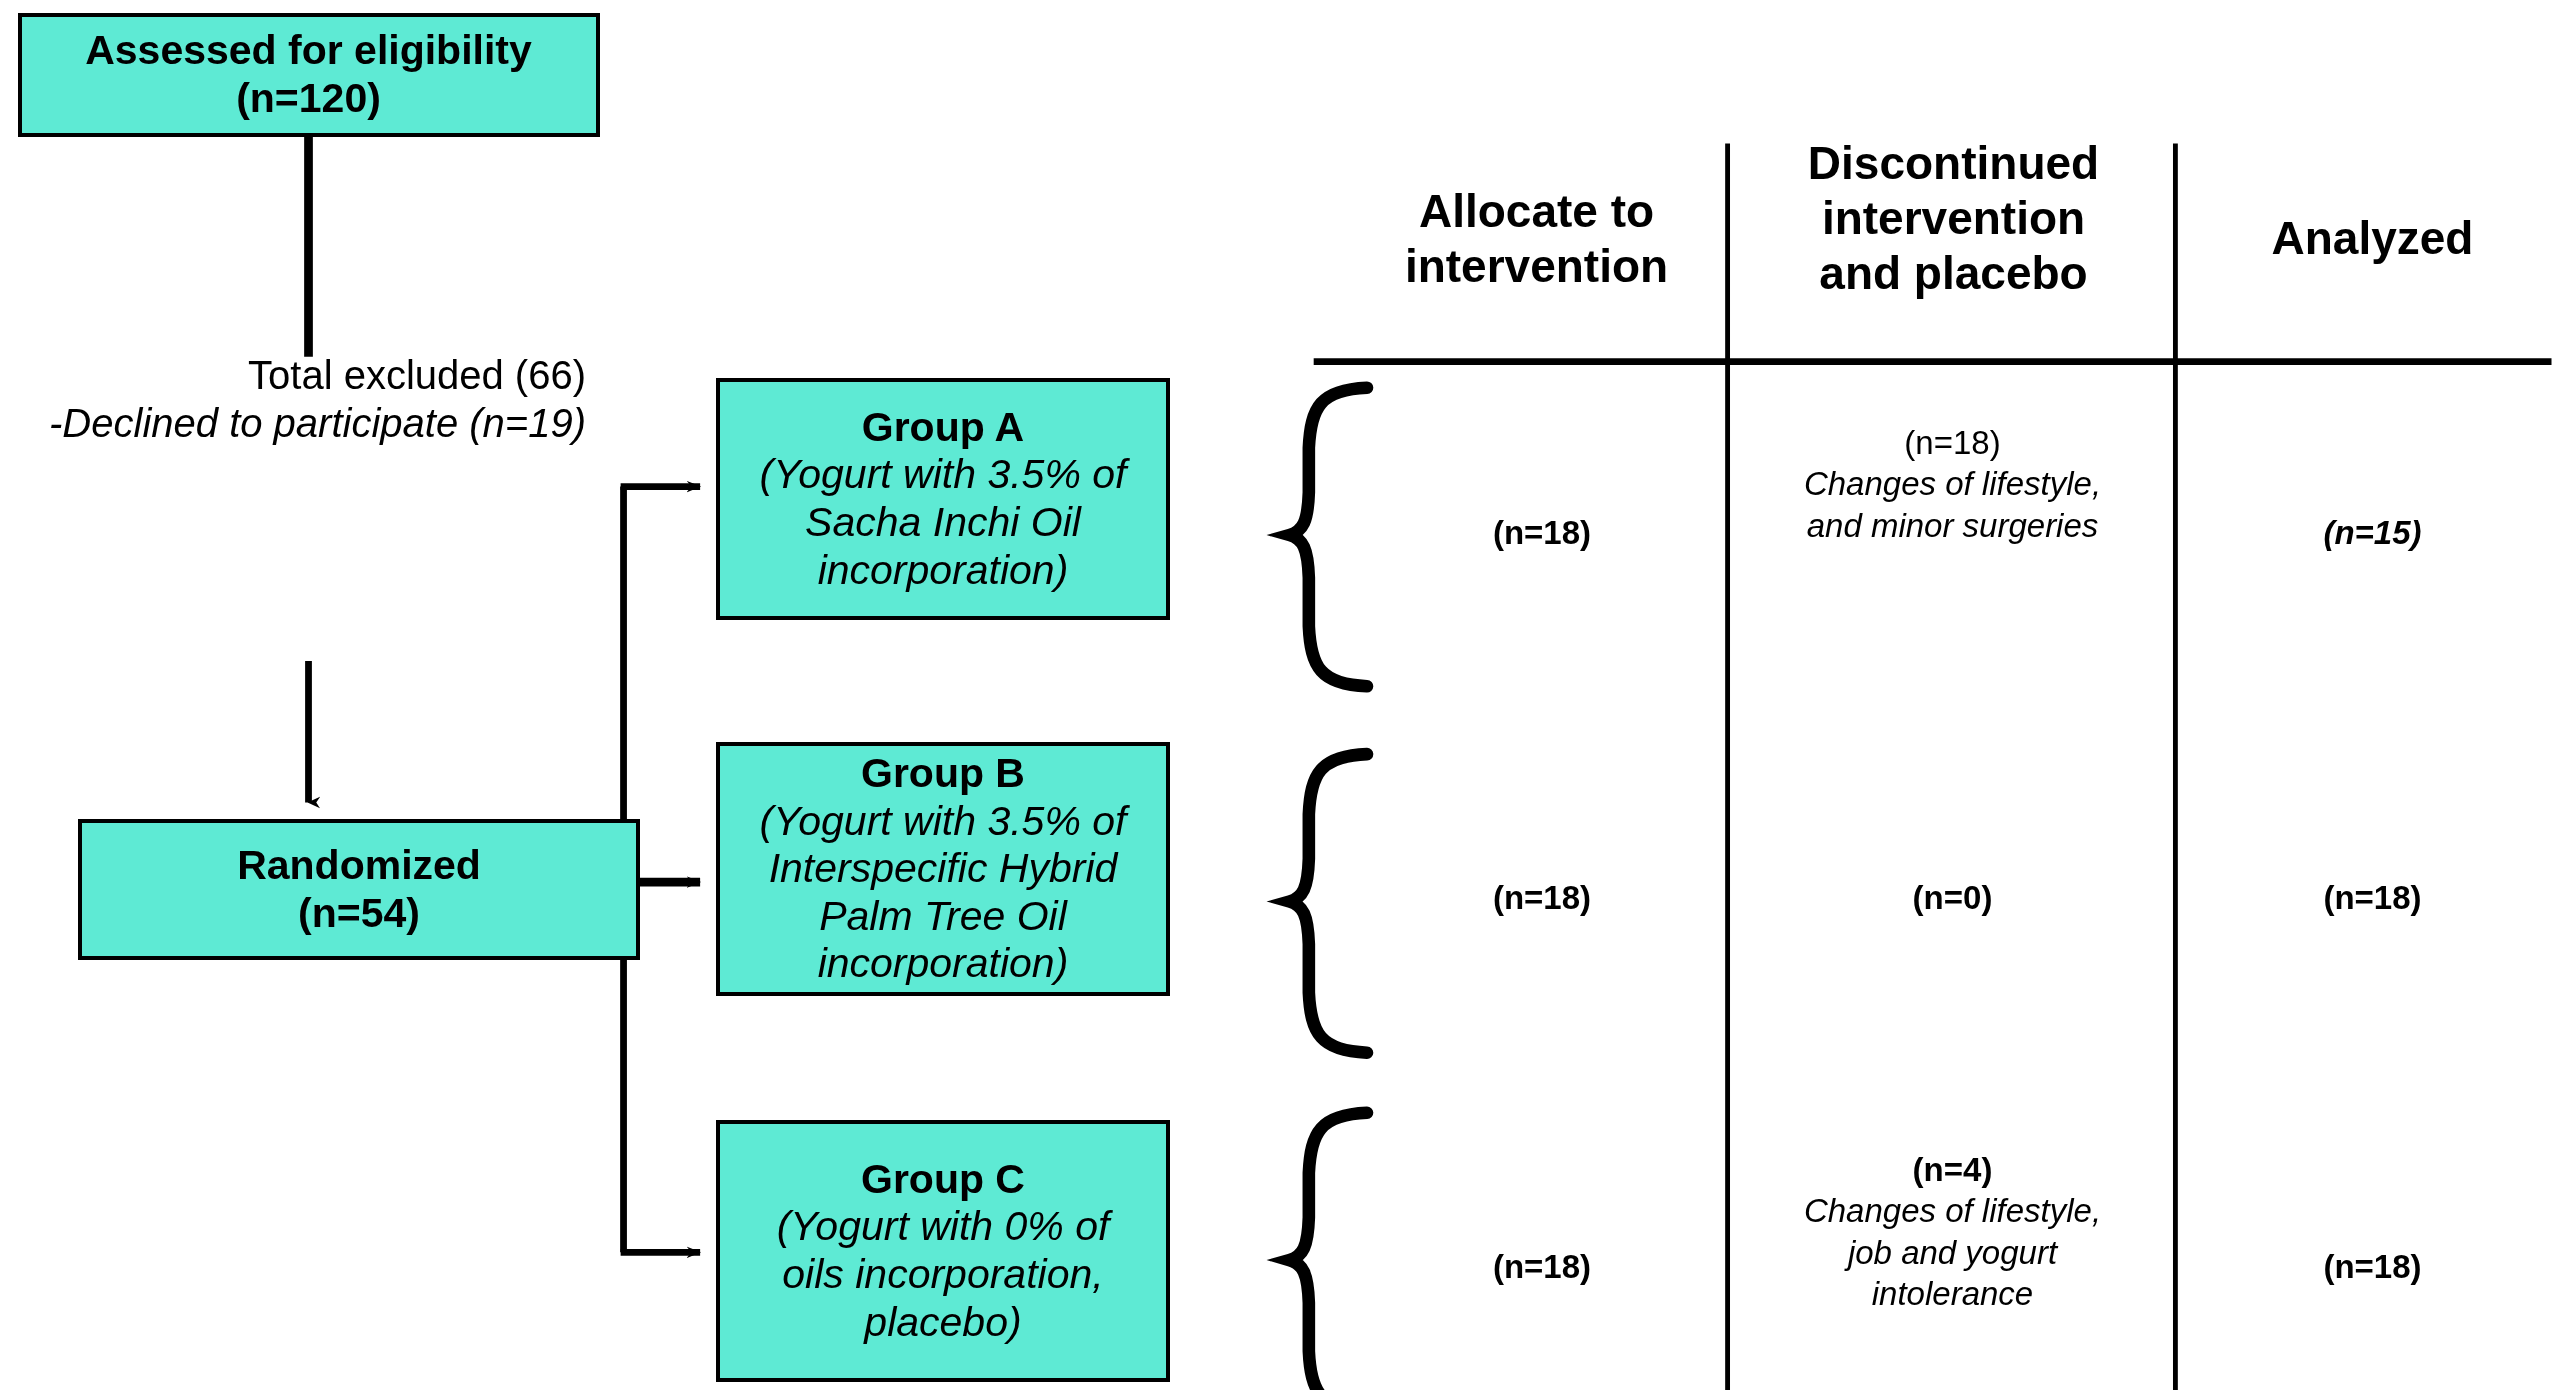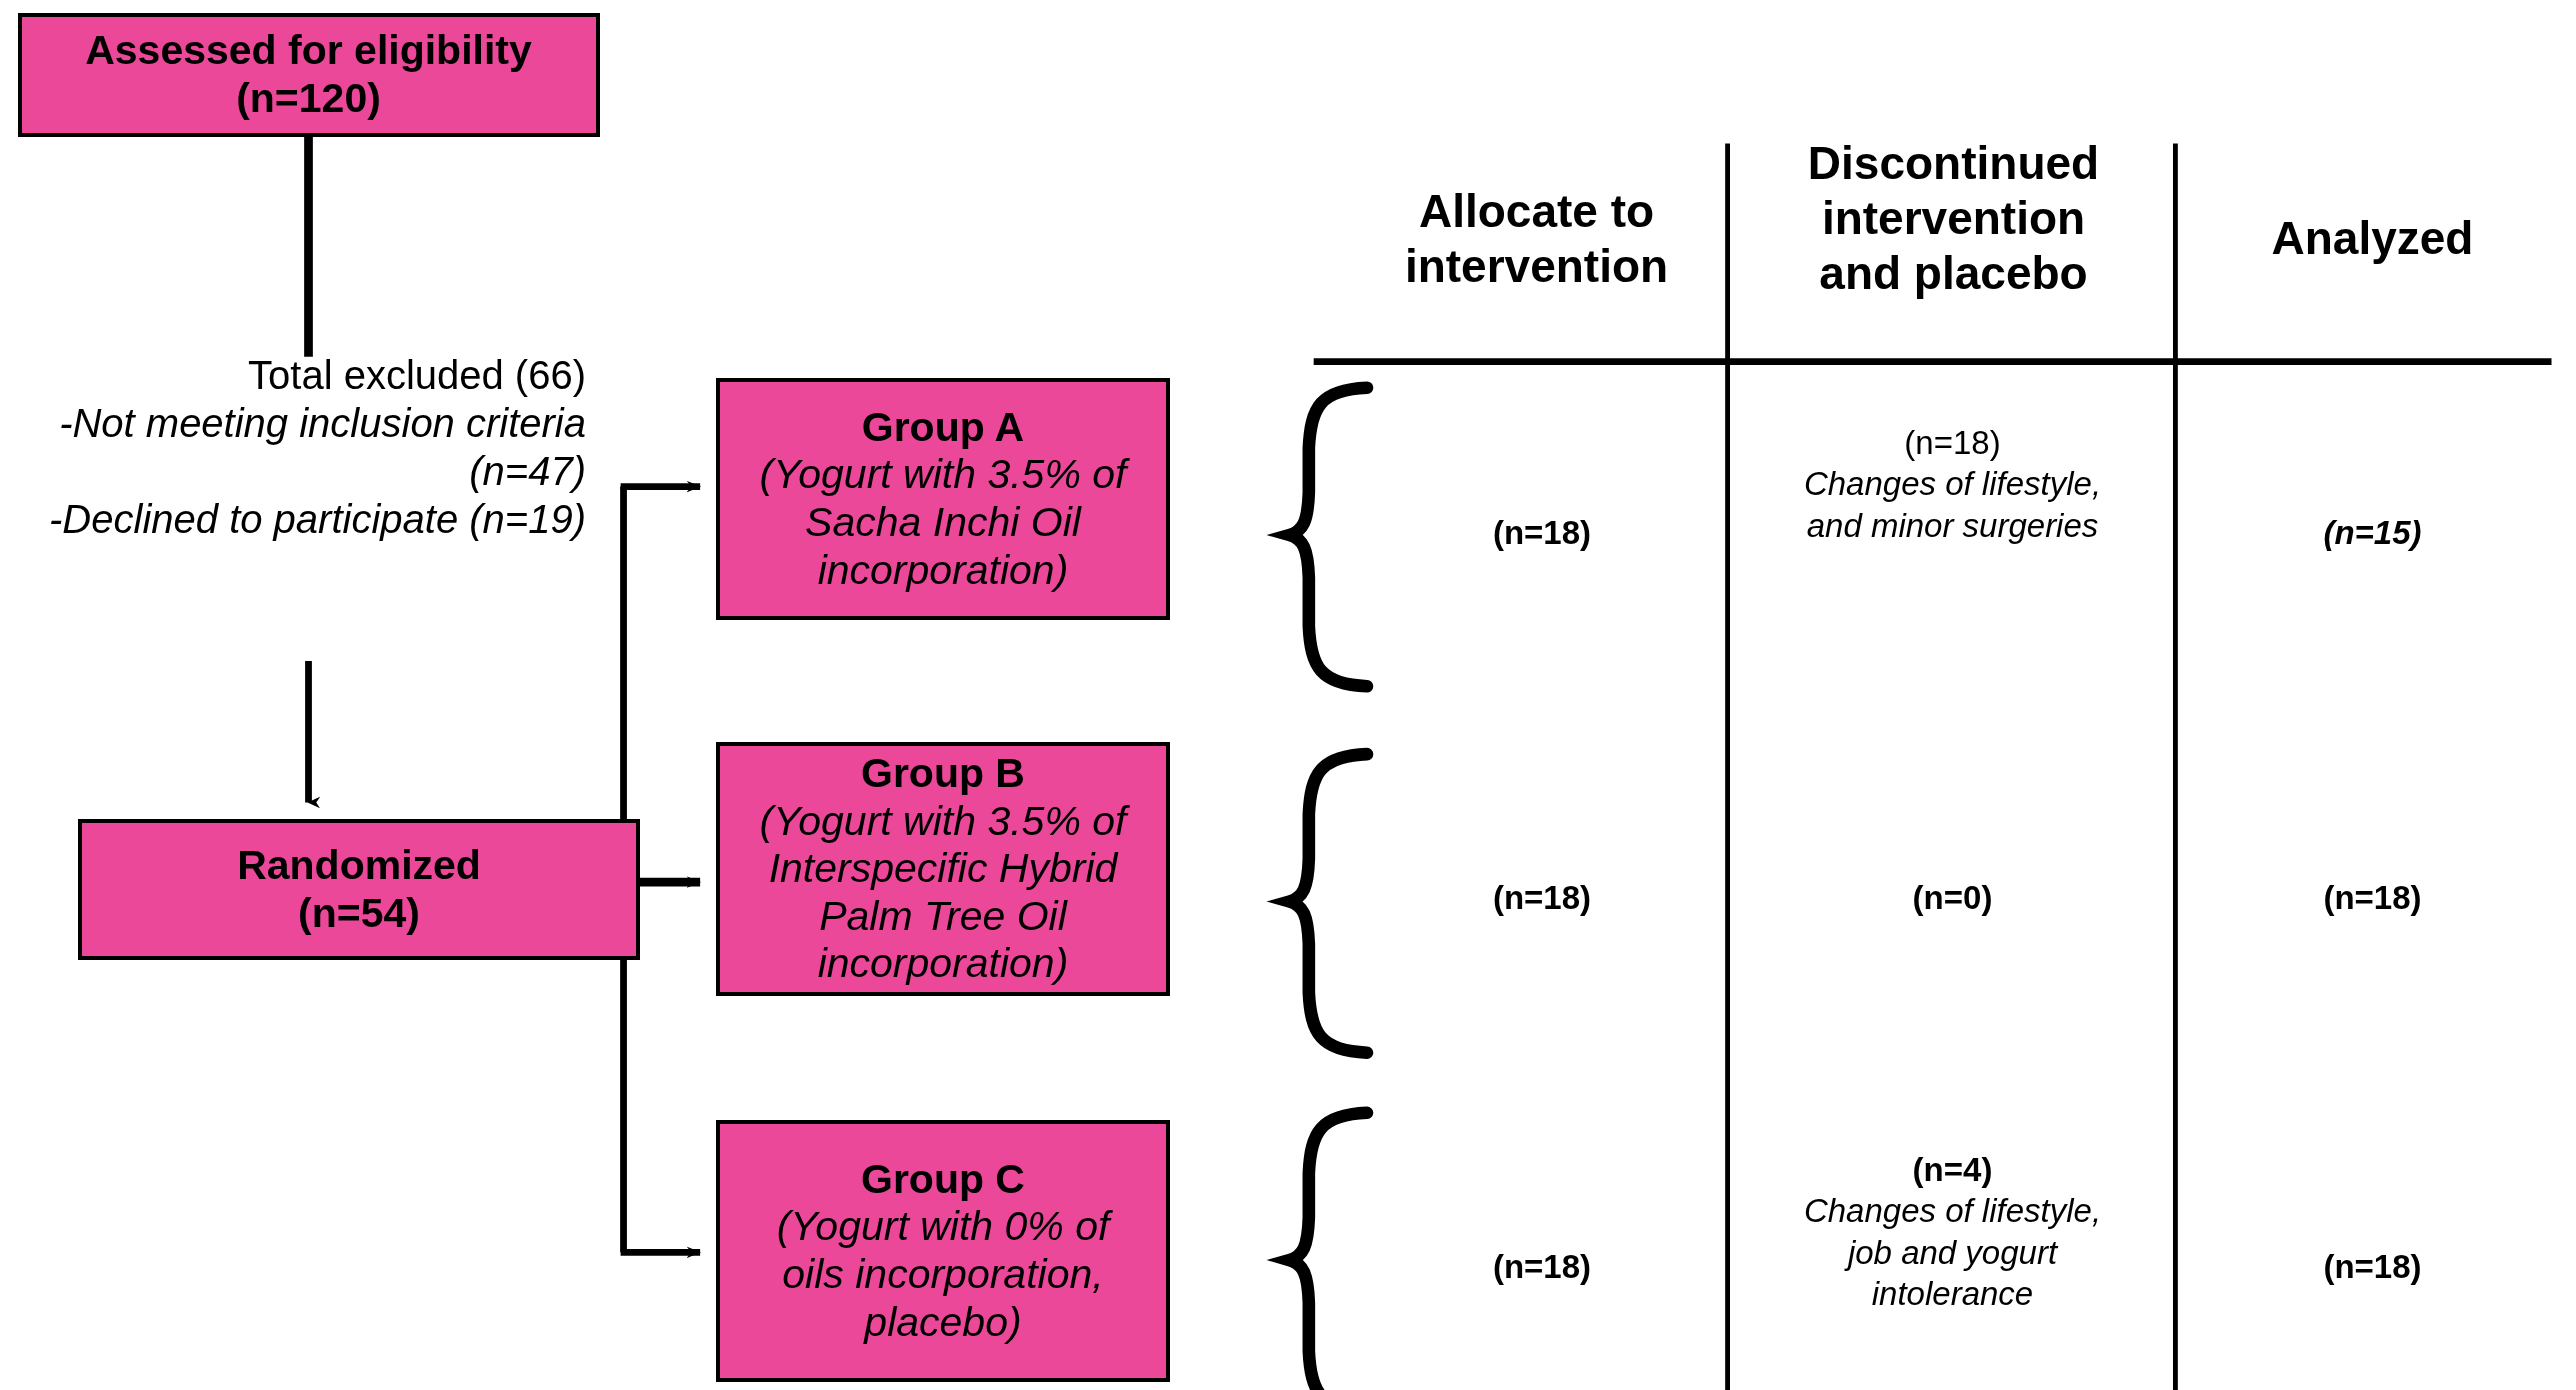--- a/index.html
+++ b/index.html
@@ -14,21 +14,21 @@
     height: 1390px;
     background: #ffffff;
     font-family: "Liberation Sans", sans-serif;
     color: #000000;
     overflow: hidden;
   }
   .box {
     position: absolute;
     box-sizing: border-box;
     border: 4.8px solid #000000;
-    background: #ec4899;
+    background: #5eead4;
     display: flex;
     flex-direction: column;
     align-items: center;
     justify-content: center;
     text-align: center;
     line-height: 1.16;
   }
   .ttl {
     font-weight: bold;
     font-size: 41px;
@@ -122,21 +122,20 @@
              C1344 1304 1349 1314 1350 1344 L1350 1394 C1352 1436 1362 1454 1410 1456" stroke="#000" stroke-width="13" stroke-linecap="round" fill="none"></path>
   </svg>
 
   <div class="box" style="left:17.5px; top:12.6px; width:582px; height:124px;">
     <span class="ttl">Assessed for eligibility</span>
     <span class="ttl">(n=120)</span>
   </div>
 
   <div class="freetext" style="left:29px; top:351px; width:557px;">
     <span class="plain">Total excluded (66)</span>
-    <span class="ital">-Not meeting inclusion criteria (n=47)</span>
     <span class="ital">-Declined to participate (n=19)</span>
   </div>
 
   <div class="box" style="left:78px; top:819px; width:562px; height:141px;">
     <span class="ttl">Randomized</span>
     <span class="ttl">(n=54)</span>
   </div>
 
   <div class="box" style="left:716px; top:378px; width:454px; height:242px;">
     <span class="ttl">Group A</span>

